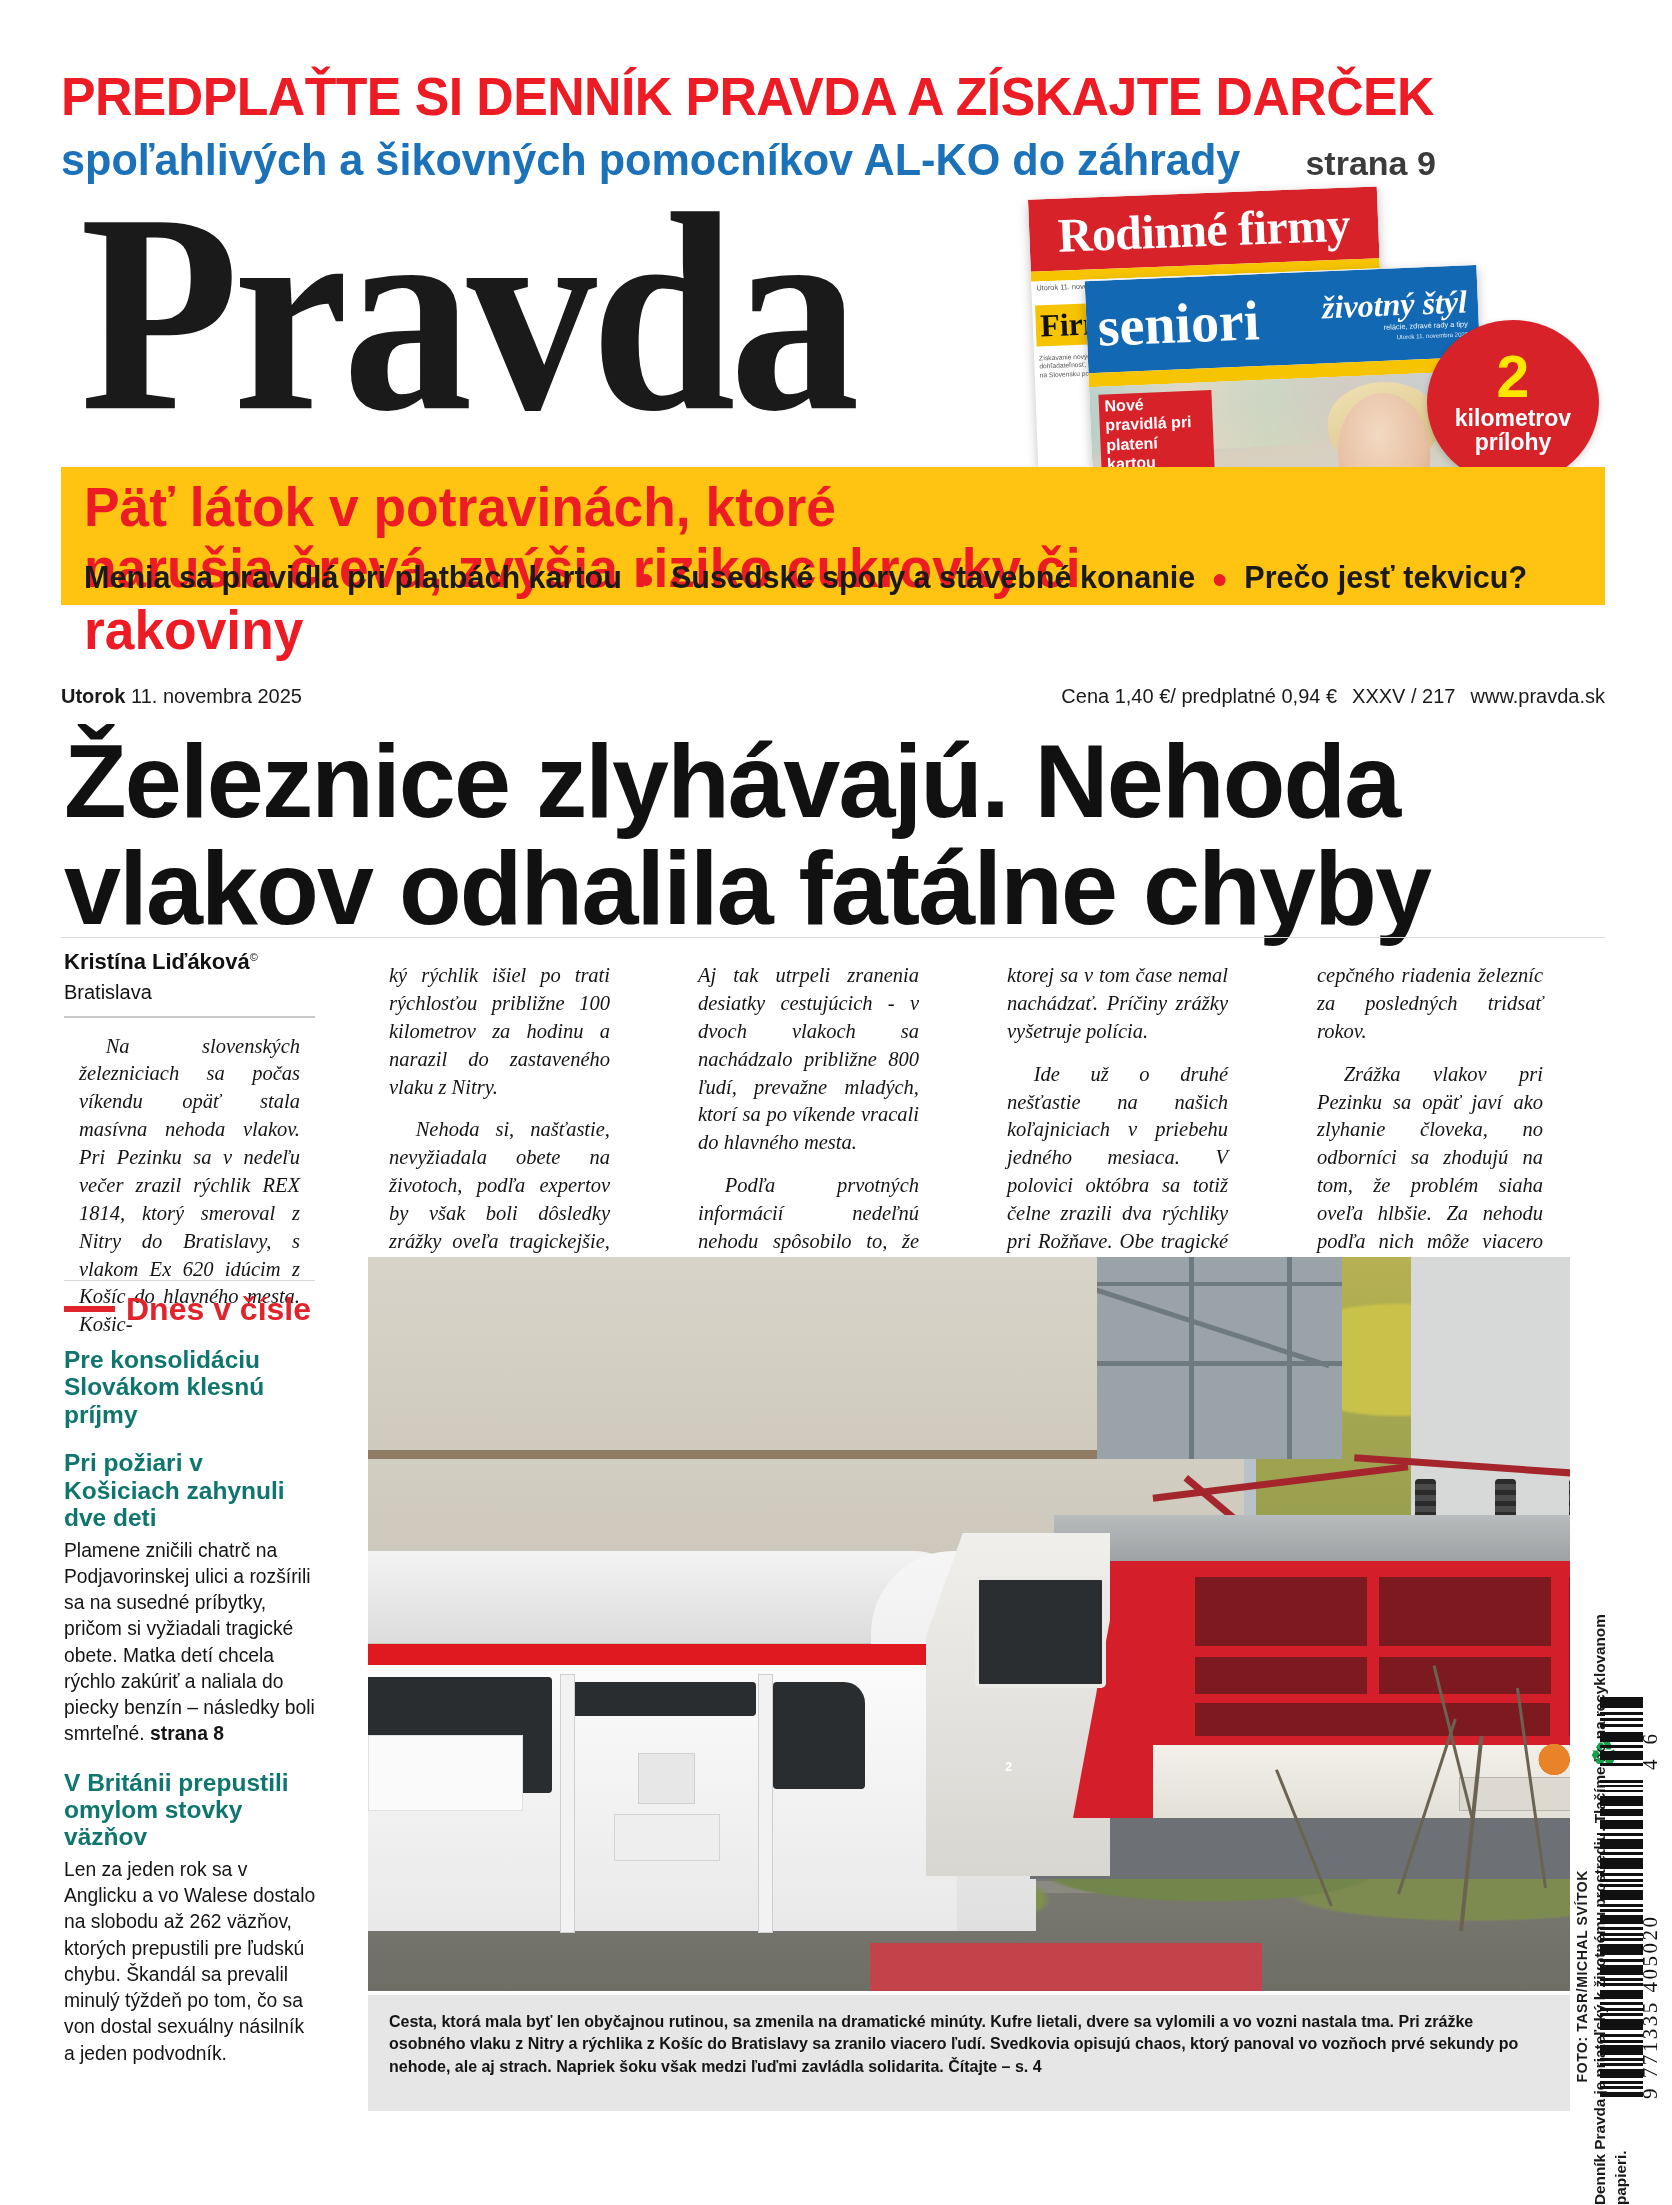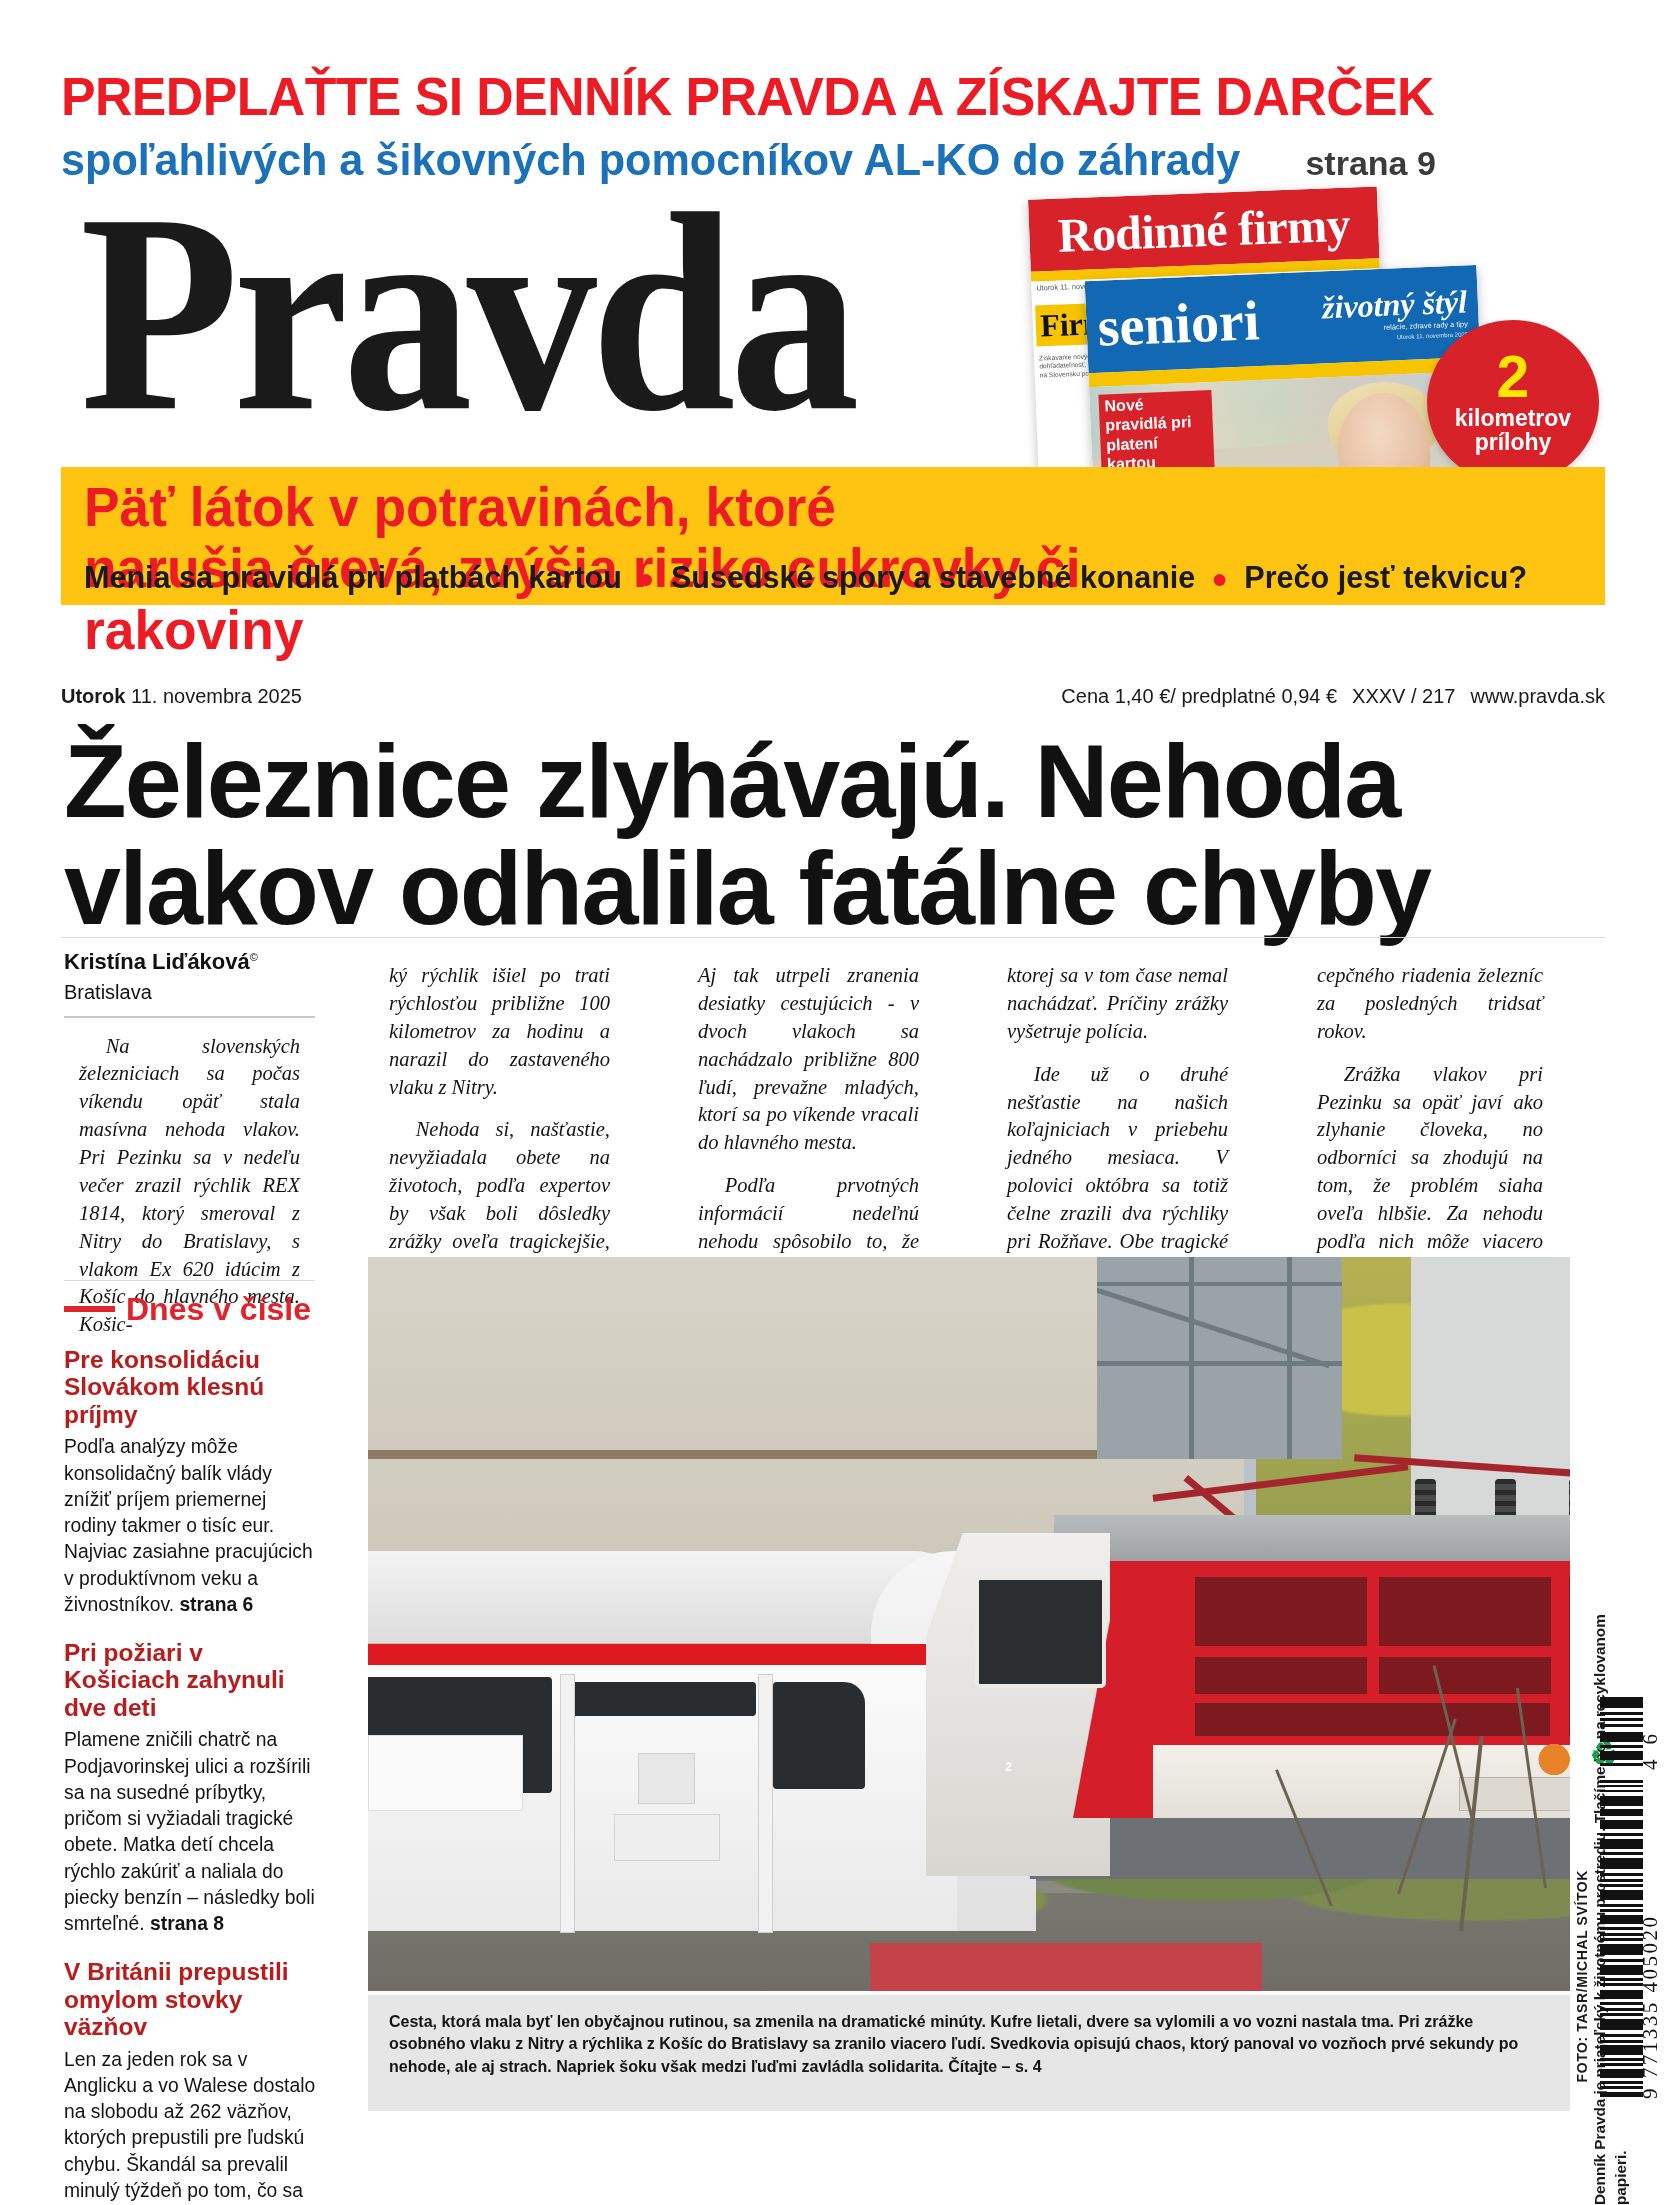--- a/index.html
+++ b/index.html
@@ -108,21 +108,21 @@
   .contin{font-family:"Liberation Sans",sans-serif;font-weight:bold;font-size:19.6px;
           text-align:right;margin-top:6.1px;}
 
   
   .dnes-rule{position:absolute;left:64px;top:1280px;width:251px;height:1.2px;background:#d9d9d9;}
   .dnes{position:absolute;left:64px;top:1293px;width:252px;}
   .dnes-head{display:flex;align-items:center;gap:11px;}
   .dnes-head .dash{width:51px;height:6.7px;background:#e1232b;}
   .dnes-head .txt{font-size:32px;font-weight:bold;color:#e1232b;line-height:1;}
   .item{margin-top:21px;}
-  .item .t{font-size:24.5px;font-weight:bold;color:#b91c1c;line-height:1.12;}
+  .item .t{font-size:24.5px;font-weight:bold;color:#0f766e;line-height:1.12;}
   .item .d{font-size:19.3px;line-height:1.36;margin-top:6.1px;color:#141414;text-align:left;}
   .item .d b{font-weight:bold;}
 
   
   .photo-wrap{position:absolute;left:368px;top:1257px;width:1202px;height:734px;overflow:hidden;}
   .sky{position:absolute;inset:0;background:#b9c2c8;}
   .wall-upper{position:absolute;left:0;top:0;width:729px;height:202px;
      background:linear-gradient(180deg,#d8d4c9,#cfcabd);}
   .wall-upper:after{content:"";position:absolute;left:0;bottom:0;width:100%;height:8.6px;background:#8f7a63;}
   .wall-lower{position:absolute;left:0;top:202px;width:876px;height:202px;
@@ -335,24 +335,20 @@
 
 <div class="dnes-rule"></div>
 <div class="dnes">
   <div class="dnes-head">
     <span class="dash"></span>
     <span class="txt">Dnes v čísle</span>
   </div>
 
   <div class="item">
     <div class="t">Pre konsolidáciu Slovákom klesnú príjmy</div>
-    <div class="d">
-      <span>Podľa analýzy môže konsolidačný balík vlády znížiť príjem priemernej rodiny takmer o tisíc eur. Najviac zasiahne pracujúcich v produktívnom veku a živnostníkov.</span>
-      <b>strana 6</b>
-    </div>
   </div>
 
   <div class="item">
     <div class="t">Pri požiari v Košiciach zahynuli dve deti</div>
     <div class="d">
       <span>Plamene zničili chatrč na Podjavorinskej ulici a rozšírili sa na susedné príbytky, pričom si vyžiadali tragické obete. Matka detí chcela rýchlo zakúriť a naliala do piecky benzín – následky boli smrteľné.</span>
       <b>strana 8</b>
     </div>
   </div>
 

